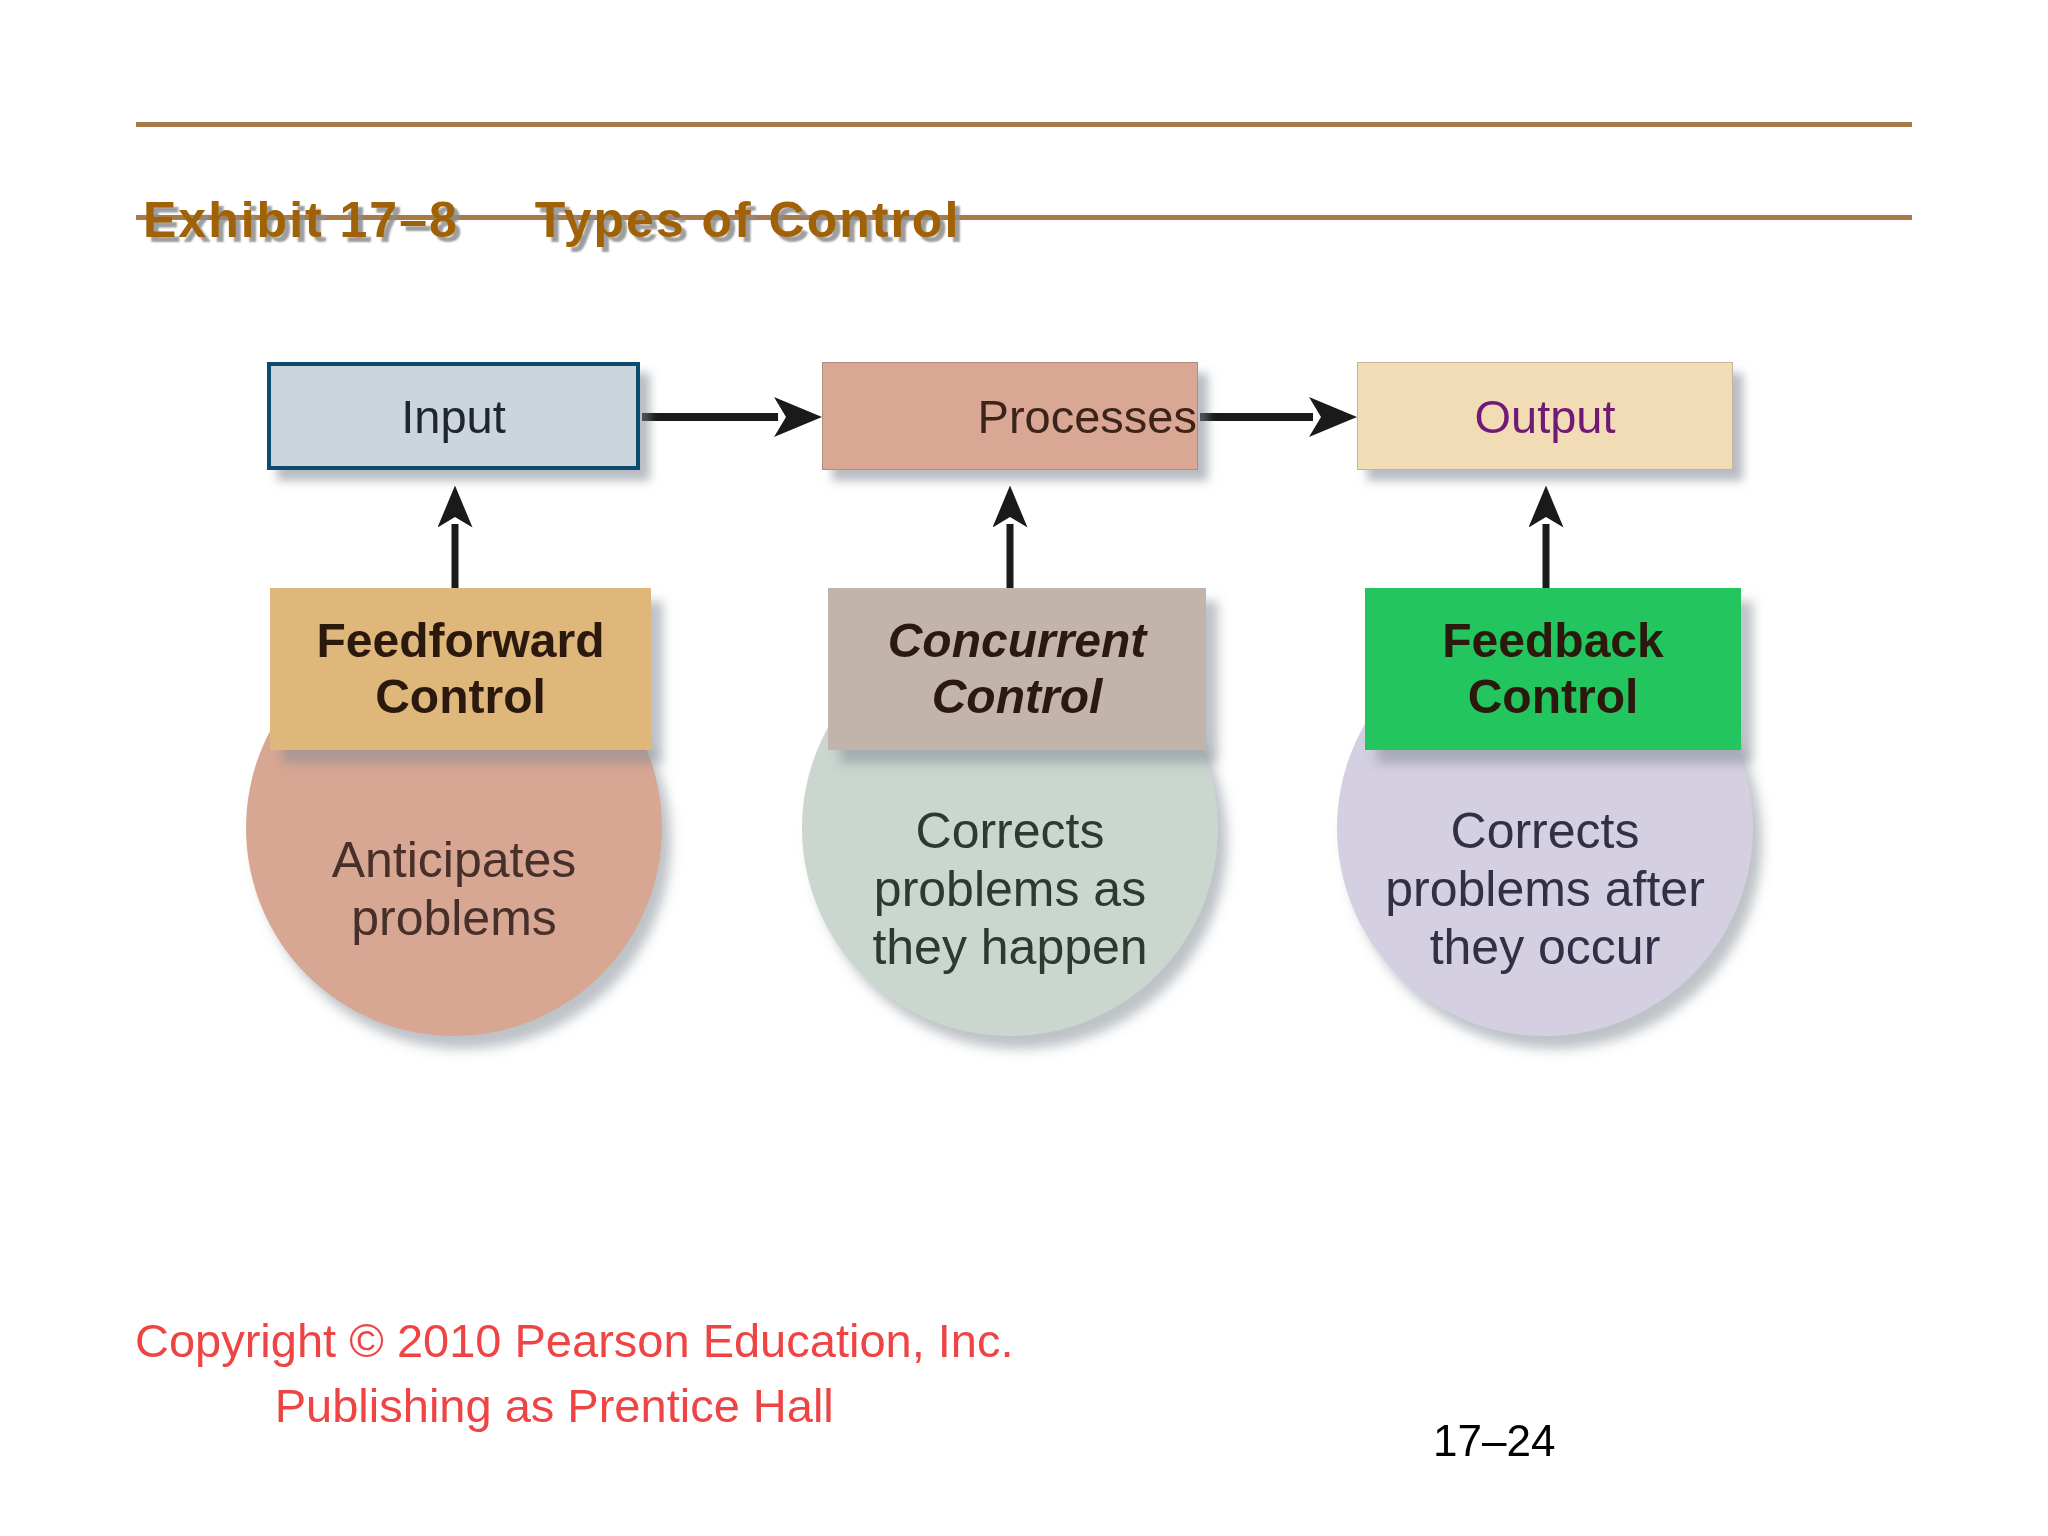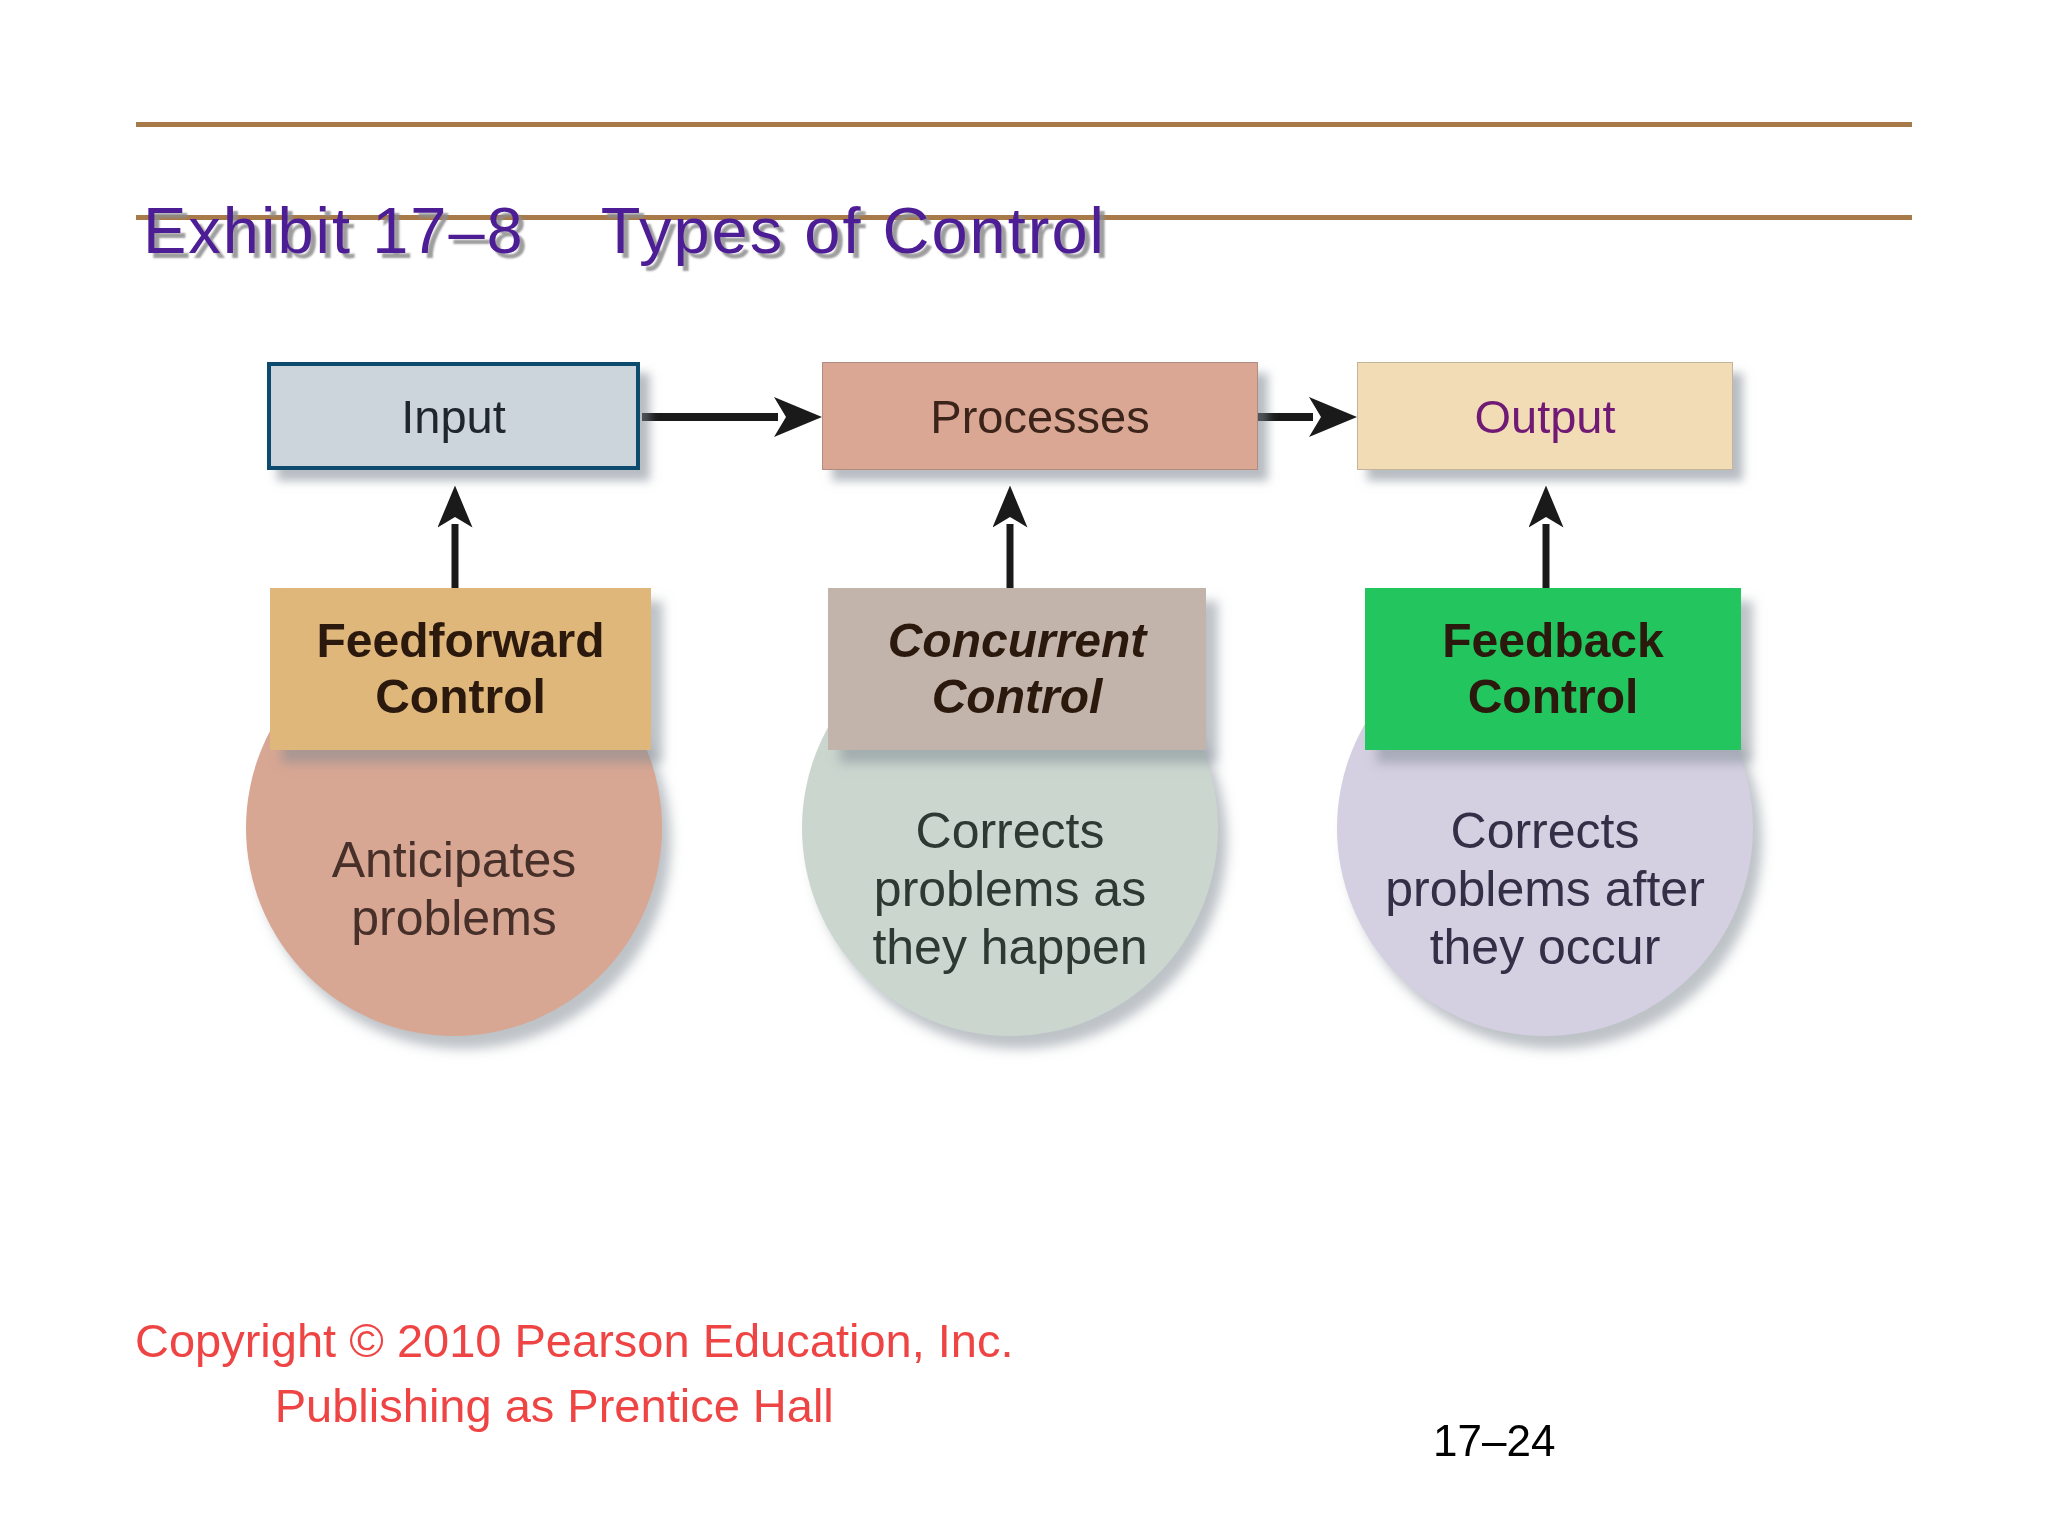--- a/index.html
+++ b/index.html
@@ -5,36 +5,36 @@
   html,body { margin:0; padding:0; background:#ffffff; }
   .slide {
     position:relative; width:2048px; height:1536px; background:#ffffff;
     overflow:hidden; font-family:"Liberation Sans","DejaVu Sans",sans-serif;
   }
   .rule { position:absolute; left:136px; width:1776px; height:5px; background:#a87a4a; z-index:1; }
   .rule-top   { top:122px; }
   .rule-title { top:215px; }
   .title {
     position:absolute; left:143px; top:154px; z-index:2;
-    font-size:65px; font-weight:normal; color:#4c1d95; line-height:65px;
+    font-size:50px; font-weight:bold; color:#a16207; line-height:65px;
     letter-spacing:2px; white-space:nowrap;
     text-shadow:5px 5px 2px rgba(140,140,140,0.85);
   }
   .title-gap { display:inline-block; width:76px; }
 
   .flow-box {
     position:absolute; top:362px; height:108px; z-index:2;
     display:flex; align-items:center; justify-content:center;
     font-size:47px; line-height:1;
     border:1px solid rgba(60,60,70,0.25);
     box-shadow:10px 11px 9px rgba(125,135,145,0.55);
     box-sizing:border-box;
   }
   .box-input     { left:267px; width:373px; border:4px solid #0c4a6e; }
-  .box-processes { left:822px; width:436px; }
+  .box-processes { left:822px; width:376px;justify-content:flex-end; }
   .box-output    { left:1357px; width:376px; }
 
   .ctl-header {
     position:absolute; top:588px; height:162px; z-index:4;
     display:flex; align-items:center; justify-content:center; text-align:center;
     font-size:48px; font-weight:bold; line-height:56px;
     box-shadow:12px 13px 10px rgba(125,135,145,0.5);
     box-sizing:border-box;
     margin-left:8px;
   }

